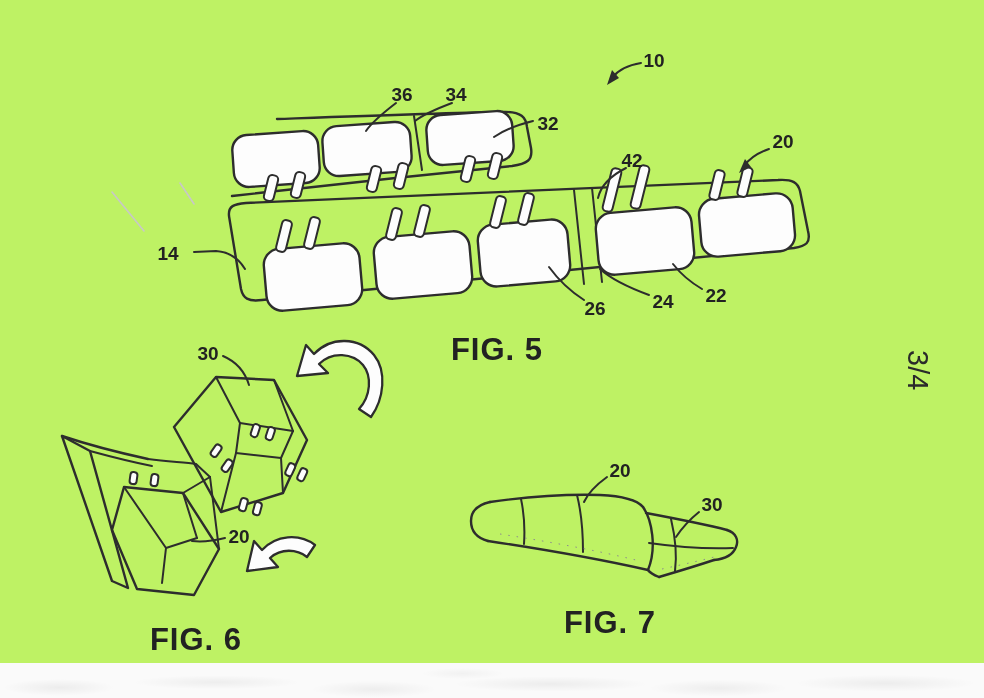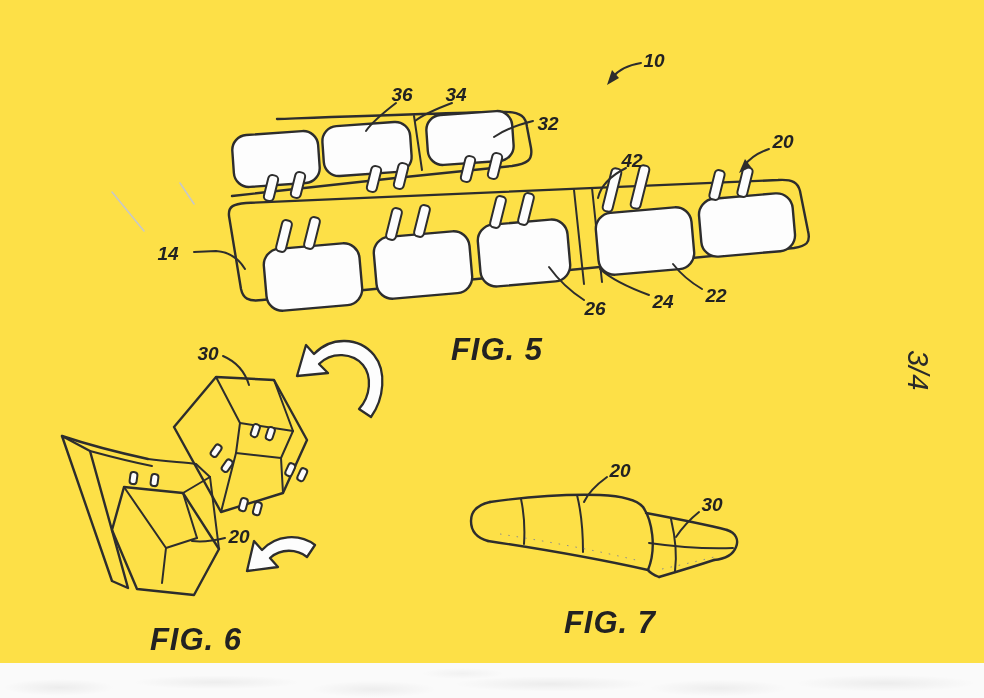--- a/index.html
+++ b/index.html
@@ -1,22 +1,21 @@
 <!DOCTYPE html>
 <html><head>
 <meta charset="utf-8">
 <style>
   html,body{margin:0;padding:0;background:#ffffff;}
   .sheet{
     position:relative;
     width:984px;height:698px;
-    background:#fde047;
+    background:#bef264;
     overflow:hidden;
     font-family:"Liberation Sans", sans-serif;
-    font-style:italic;
   }
   svg{position:absolute;left:0;top:0;}
   .stroke{fill:none;stroke:#2d2d2d;stroke-width:2.4;stroke-linecap:round;stroke-linejoin:round;}
   .thin{fill:none;stroke:#2d2d2d;stroke-width:2;stroke-linecap:round;}
   .white{fill:#fdfdfd;stroke:#2d2d2d;stroke-width:2.4;}
   .whitethin{fill:#fdfdfd;stroke:#2d2d2d;stroke-width:2;}
   .head{fill:#2d2d2d;stroke:none;}
   .hollow{fill:#fdfdfd;stroke:#2d2d2d;stroke-width:2.3;stroke-linejoin:round;}
   .scratch{fill:none;stroke:#c8c8c8;stroke-width:1.6;stroke-linecap:round;}
   .texture{fill:none;stroke:#8d8d8d;stroke-width:1;stroke-dasharray:1.5 7;}

